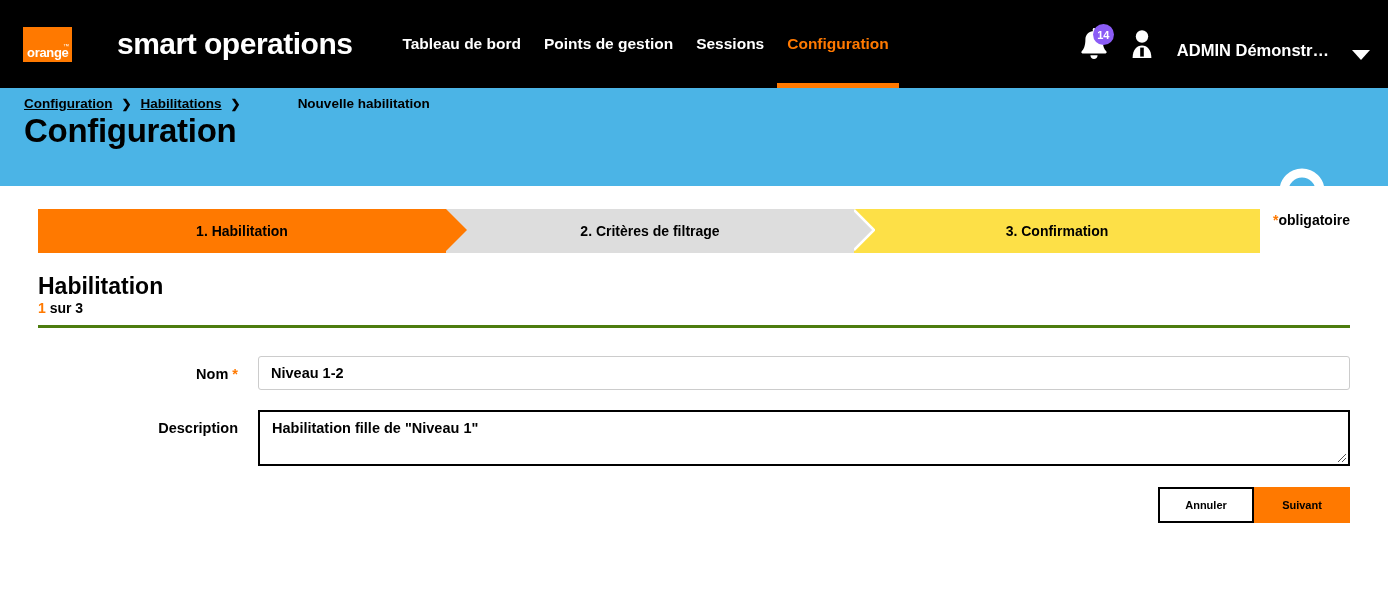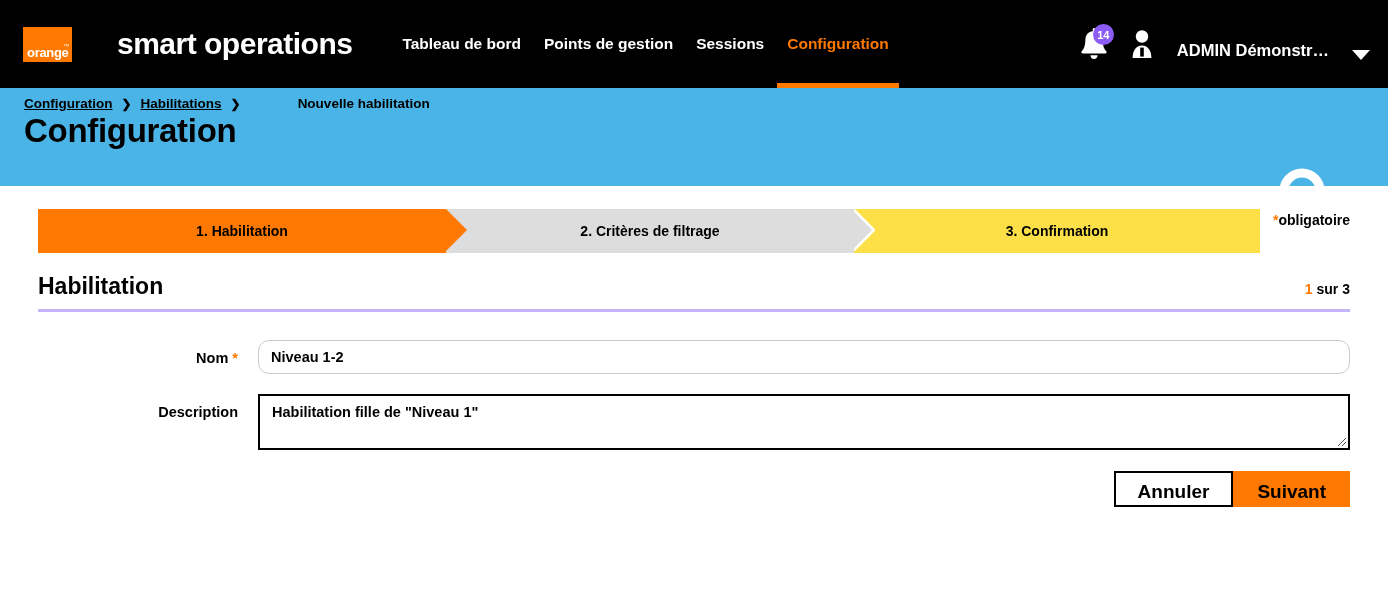--- a/index.html
+++ b/index.html
@@ -213,21 +213,22 @@
   }
   .obligatoire .star { color: #ff7900; }
 
   
   .section-head {
     display: flex;
     align-items: baseline;
     justify-content: space-between;
     margin-top: 22px;
     padding-bottom: 9px;
-    border-bottom: 3px solid #c4b5fd;
+    border-bottom: 3px solid #4d7c0f;
+    flex-direction: column;
   }
   .section-title {
     font-size: 23px;
     font-weight: bold;
     color: #000000;
   }
   .section-count {
     font-size: 14px;
     font-weight: bold;
     color: #000000;
@@ -256,21 +257,21 @@
     flex: 1 1 auto;
     height: 34px;
     border: 1px solid #cccccc;
     background: #ffffff;
     font-family: "Liberation Sans", sans-serif;
     font-size: 14.5px;
     font-weight: bold;
     color: #000000;
     padding: 0 12px;
     outline: none;
-    border-radius: 11px;
+    border-radius: 3px;
   }
   .textarea-wrap {
     flex: 1 1 auto;
     position: relative;
   }
   .textarea {
     width: 100%;
     height: 56px;
     border: 2px solid #000000;
     background: #ffffff;
@@ -294,21 +295,21 @@
 
   
   .btn-row {
     display: flex;
     justify-content: flex-end;
     margin-top: 21px;
   }
   .btn {
     height: 36px;
     font-family: "Liberation Sans", sans-serif;
-    font-size: 19px;
+    font-size: 11px;
     font-weight: bold;
     color: #000000;
     cursor: pointer;
     border-radius: 0;
     padding: 8px 22px;
   }
   .btn-cancel {
     background: #ffffff;
     border: 2px solid #000000;
     min-width: 96px;

